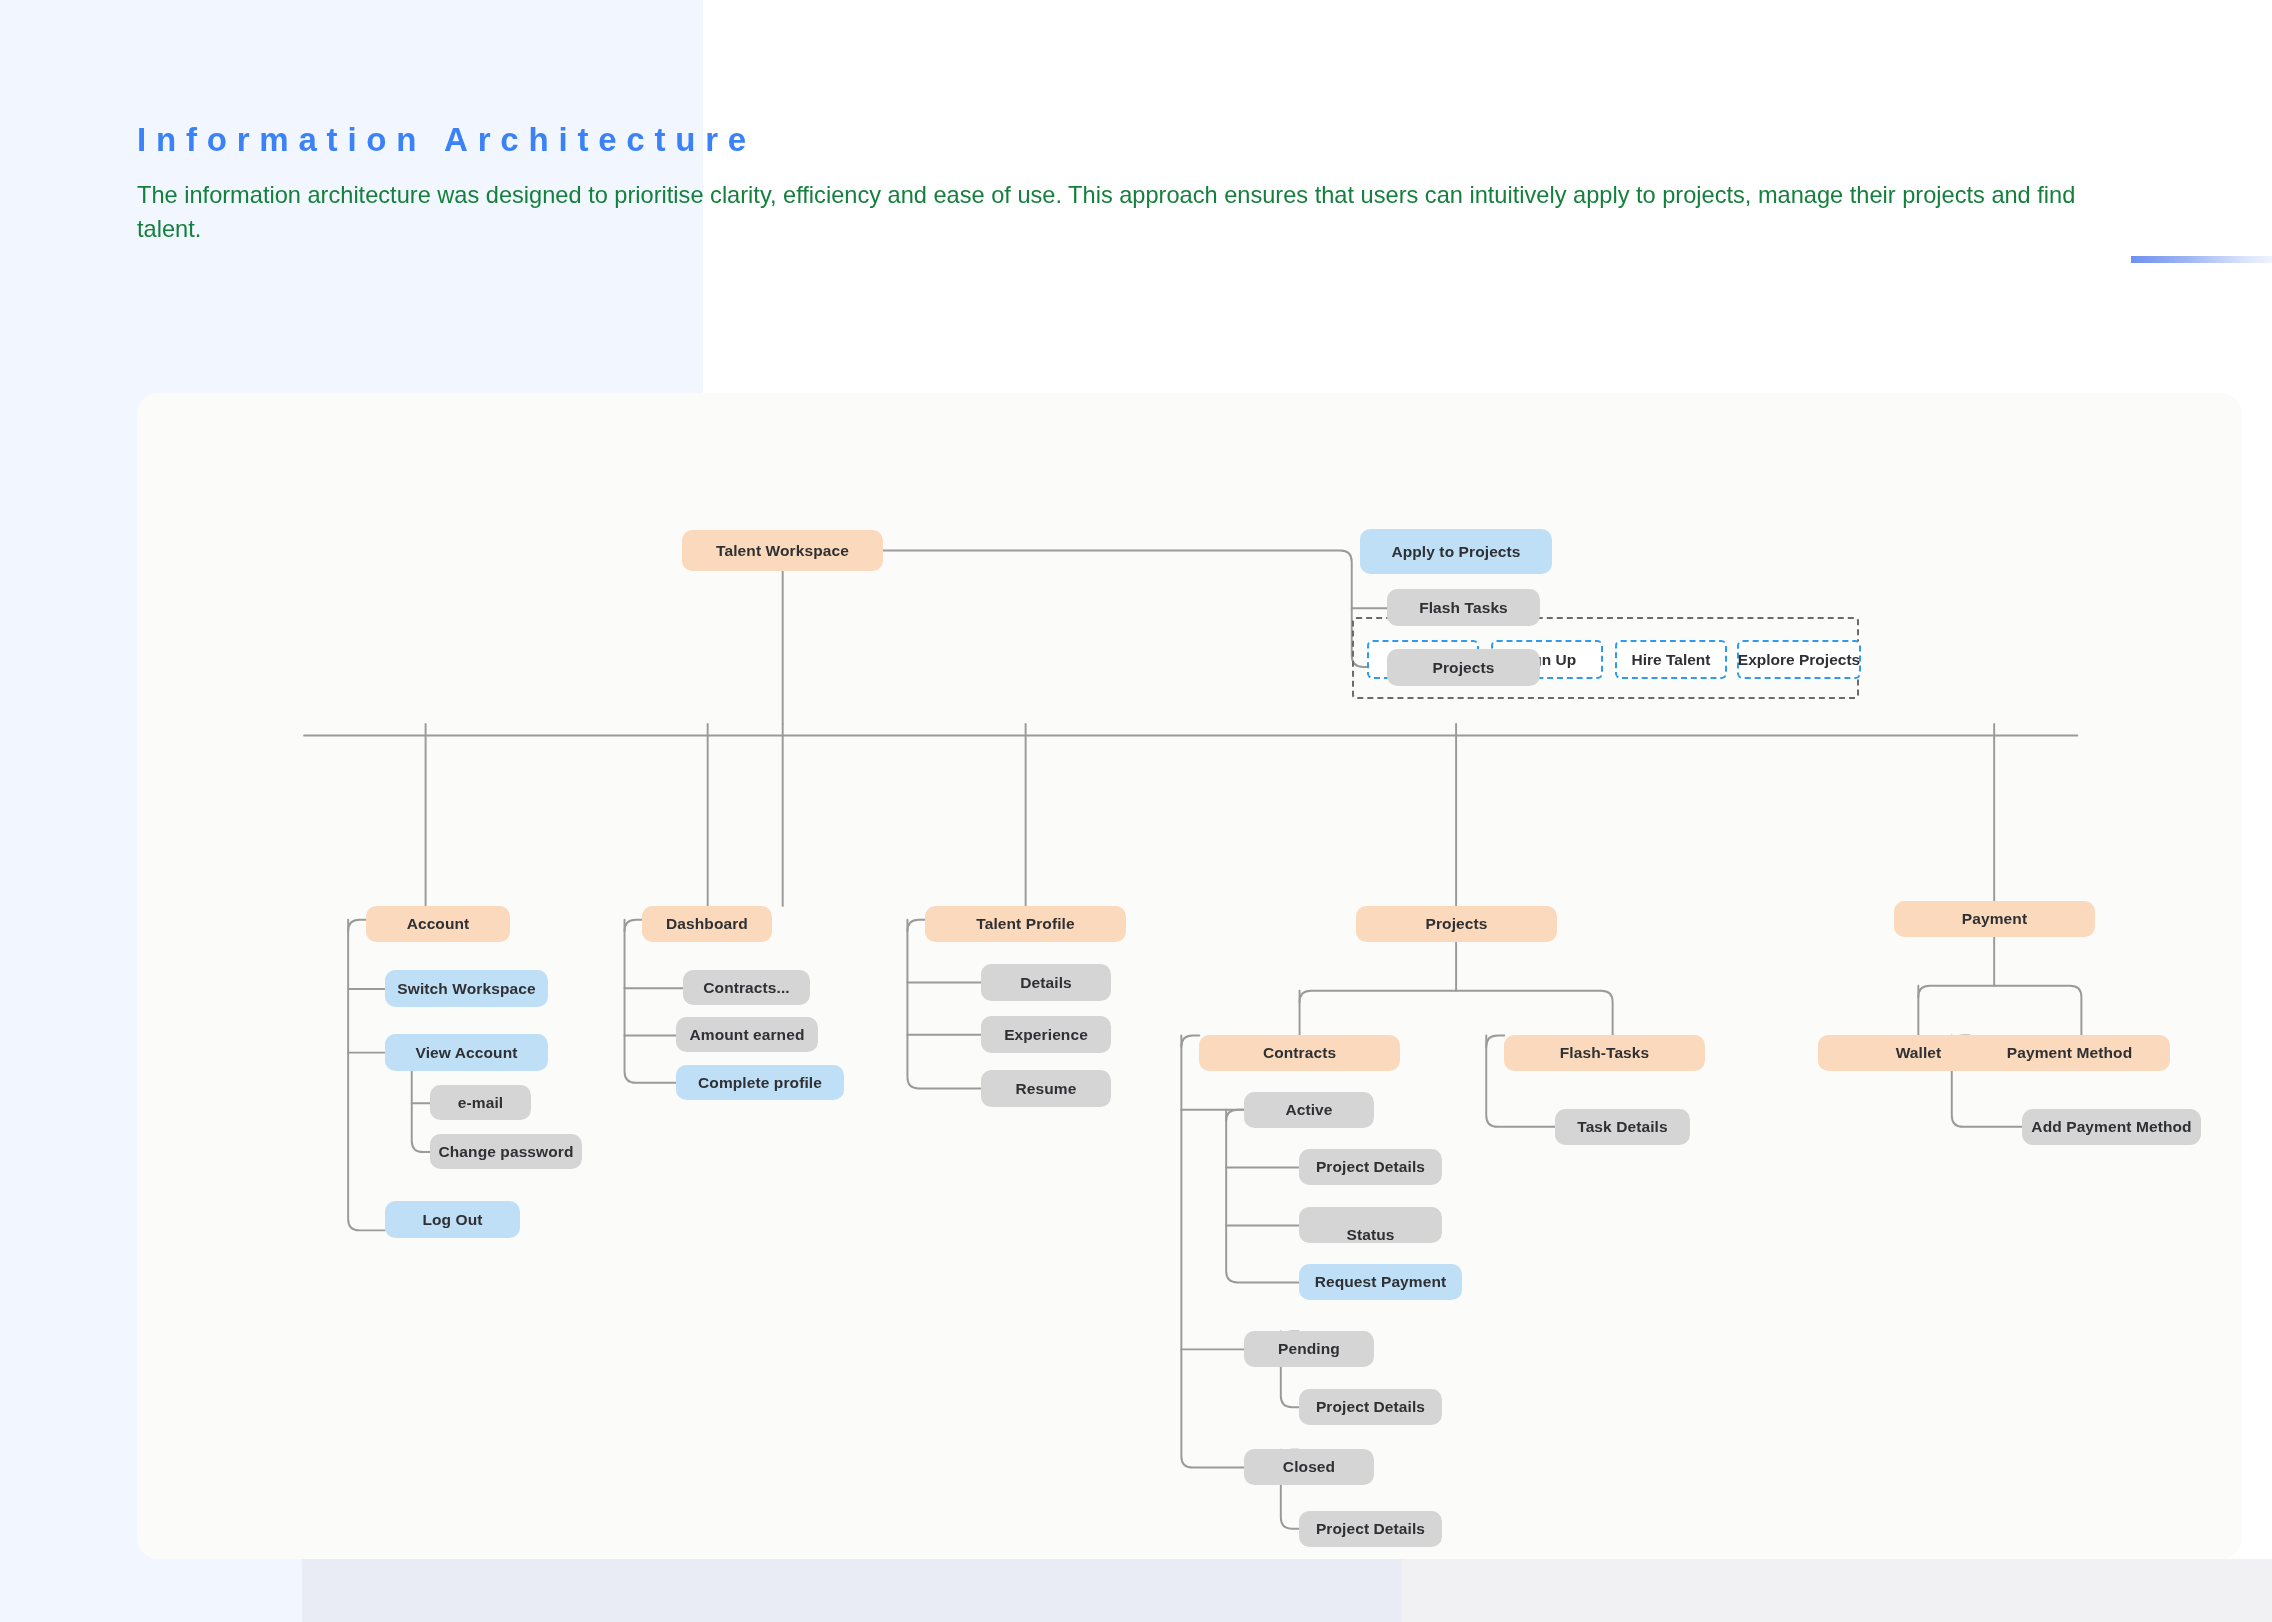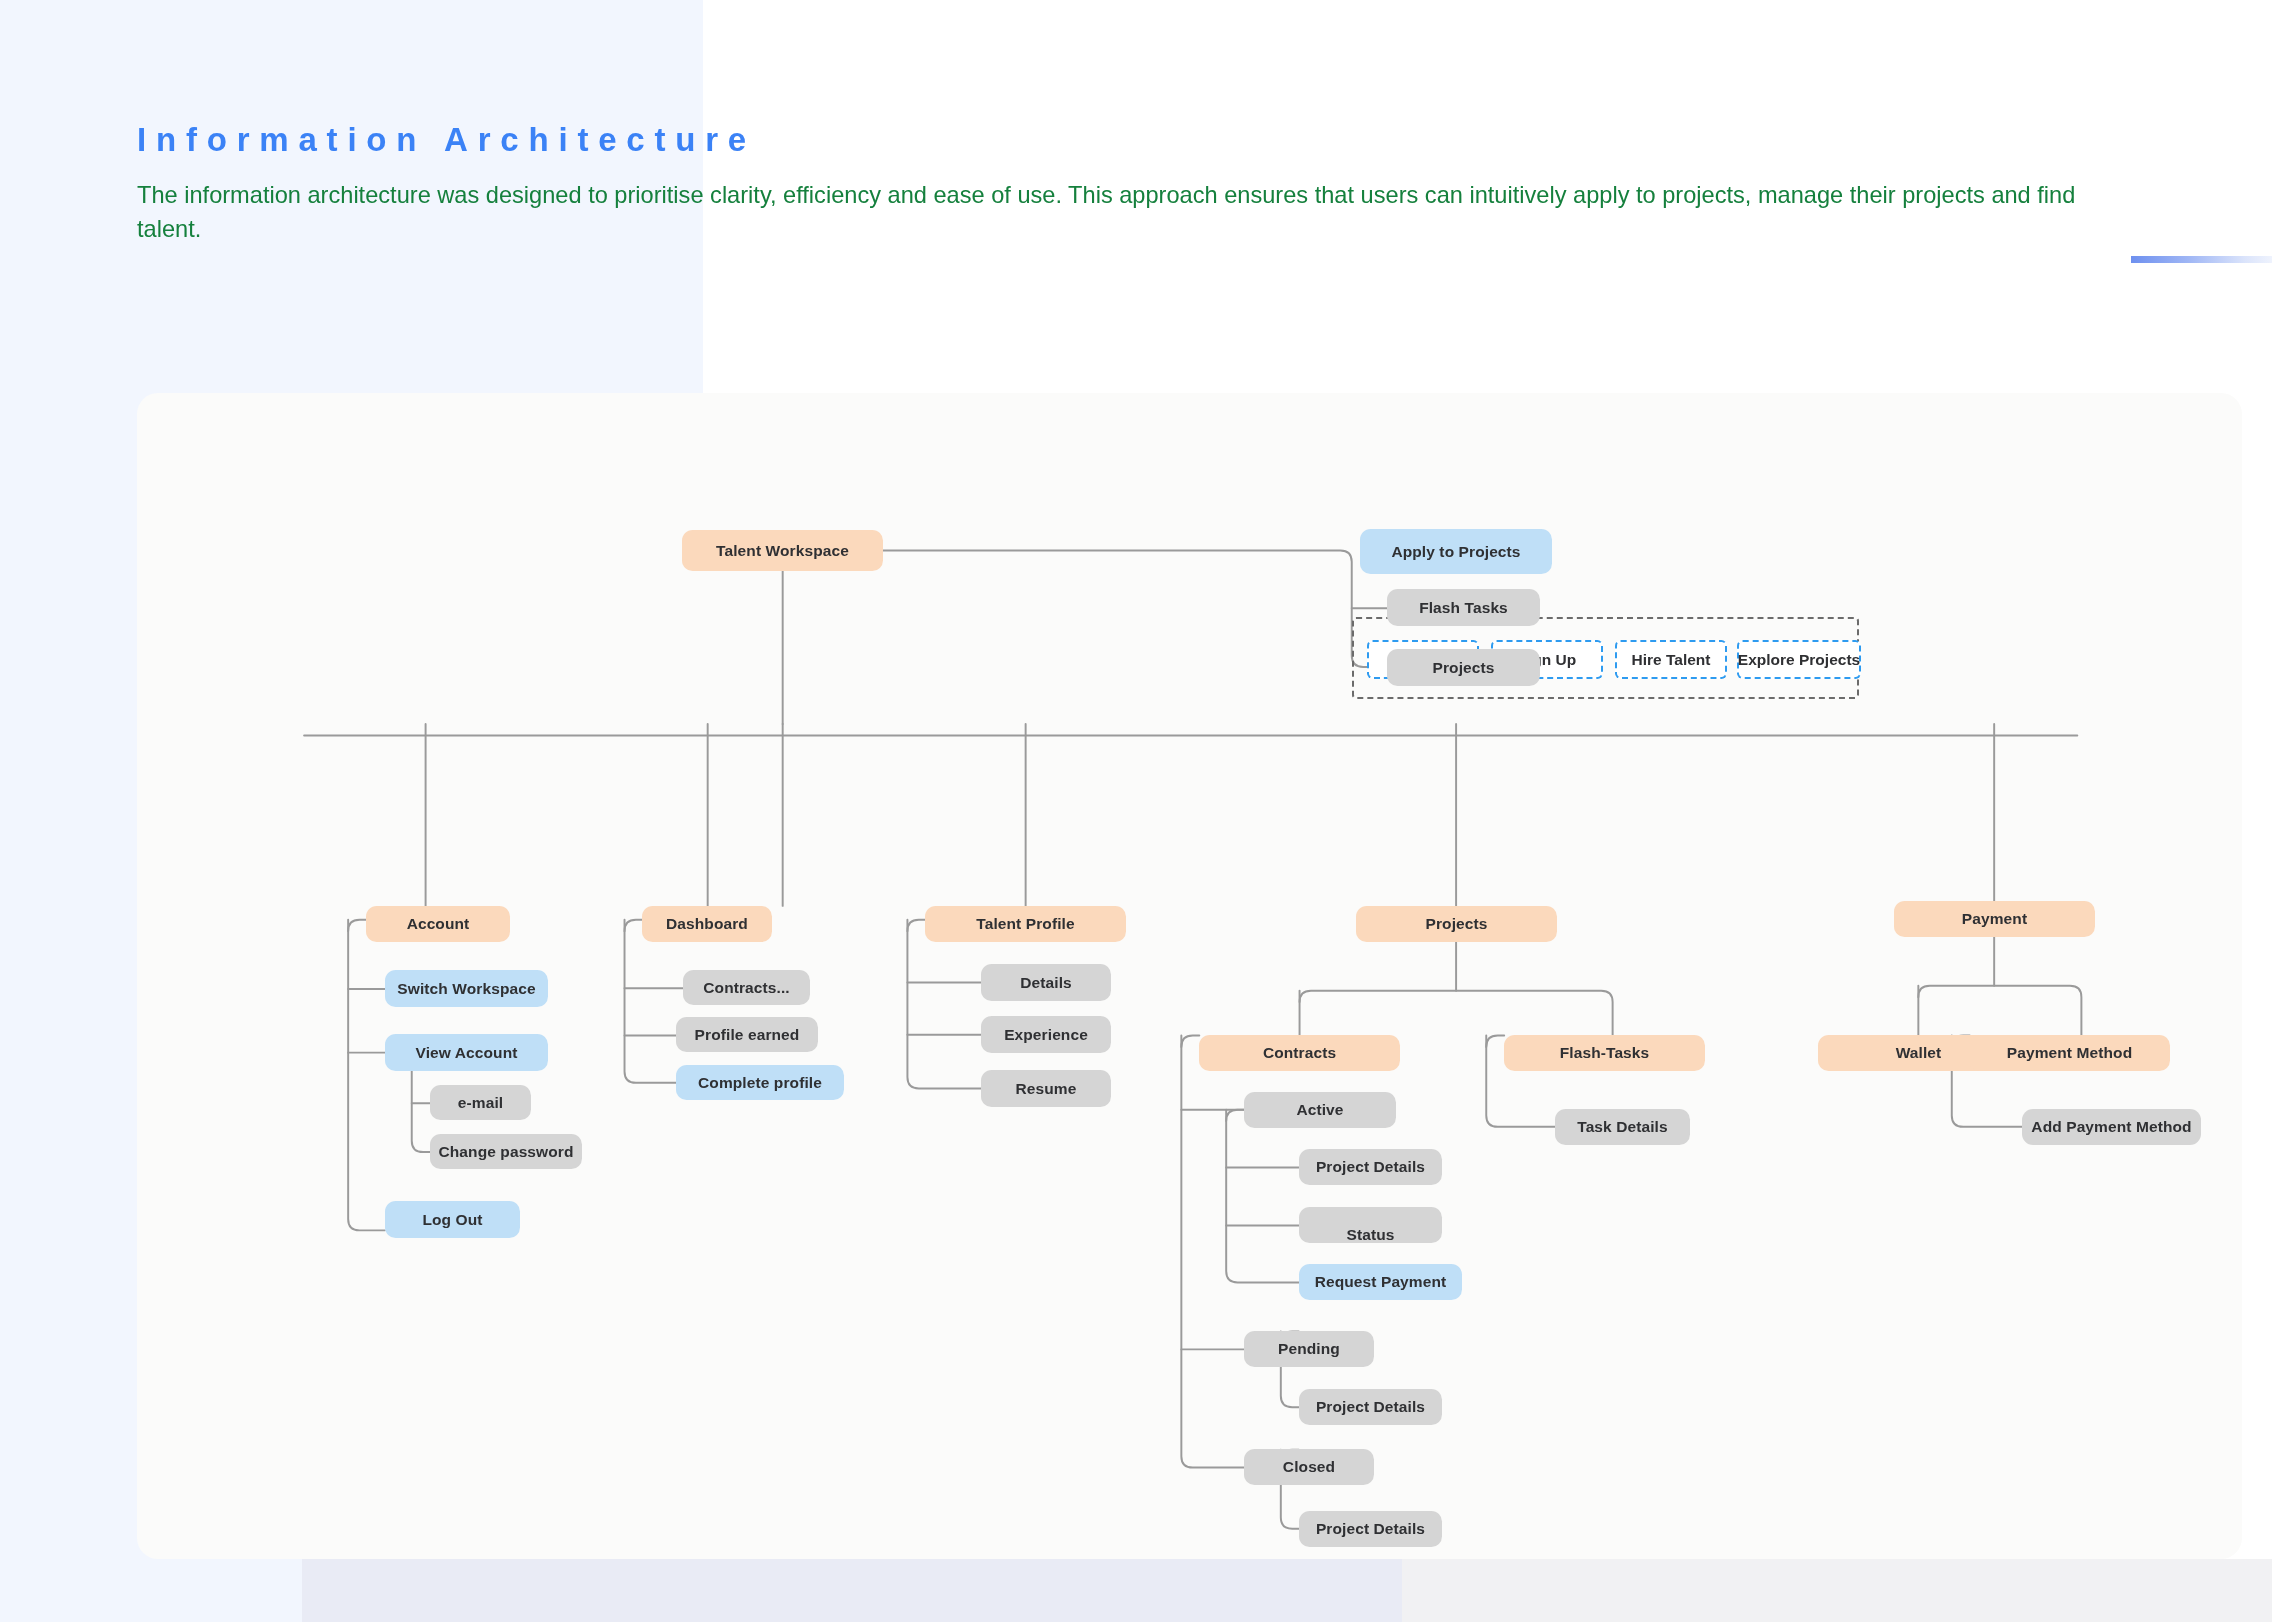--- a/index.html
+++ b/index.html
@@ -171,21 +171,21 @@
         <div class="node blue" style="left: 248px; top: 808px; width: 135px; height: 37px;">
           <span>Log Out</span>
         </div>
         <div class="node orange" style="left: 505px; top: 513px; width: 130px; height: 36px;">
           <span>Dashboard</span>
         </div>
         <div class="node grey" style="left: 546px; top: 577px; width: 127px; height: 35px;">
           <span>Contracts...</span>
         </div>
         <div class="node grey" style="left: 539px; top: 624px; width: 142px; height: 35px;">
-          <span>Profile earned</span>
+          <span>Amount earned</span>
         </div>
         <div class="node blue" style="left: 539px; top: 672px; width: 168px; height: 35px;">
           <span>Complete profile</span>
         </div>
         <div class="node orange" style="left: 788px; top: 513px; width: 201px; height: 36px;">
           <span>Talent Profile</span>
         </div>
         <div class="node grey" style="left: 844px; top: 571px; width: 130px; height: 37px;">
           <span>Details</span>
         </div>
@@ -194,21 +194,21 @@
         </div>
         <div class="node grey" style="left: 844px; top: 677px; width: 130px; height: 37px;">
           <span>Resume</span>
         </div>
         <div class="node orange" style="left: 1219px; top: 513px; width: 201px; height: 36px;">
           <span>Projects</span>
         </div>
         <div class="node orange" style="left: 1062px; top: 642px; width: 201px; height: 36px;">
           <span>Contracts</span>
         </div>
-        <div class="node grey" style="left: 1107px; top: 699px; width: 152px; height: 36px;">
+        <div class="node grey" style="left: 1107px; top: 699px; width: 130px; height: 36px;">
           <span>Active</span>
         </div>
         <div class="node grey" style="left: 1162px; top: 756px; width: 143px; height: 36px;">
           <span>Project Details</span>
         </div>
         <div class="node grey" style="left: 1162px; top: 814px; width: 143px; height: 36px; align-items: flex-end;">
           <span>Status</span>
         </div>
         <div class="node blue" style="left: 1162px; top: 871px; width: 163px; height: 36px;">
           <span>Request Payment</span>

